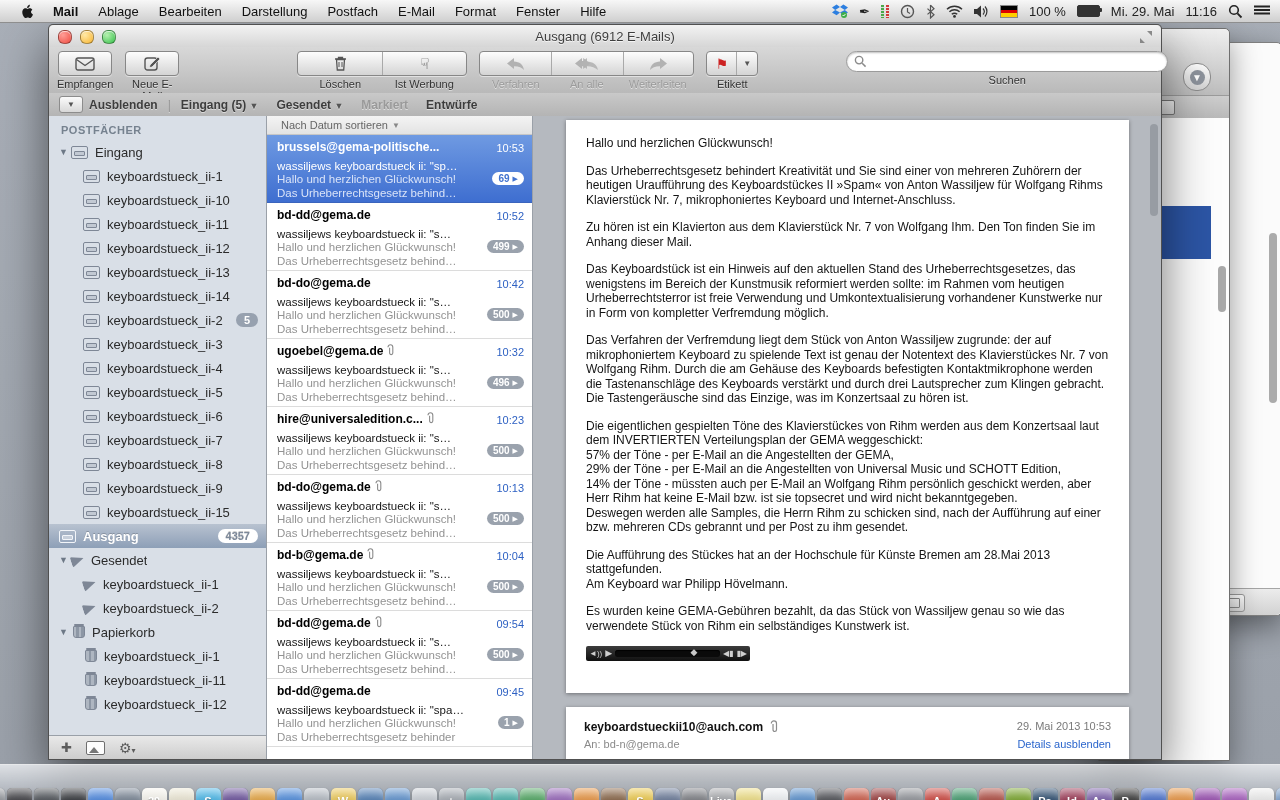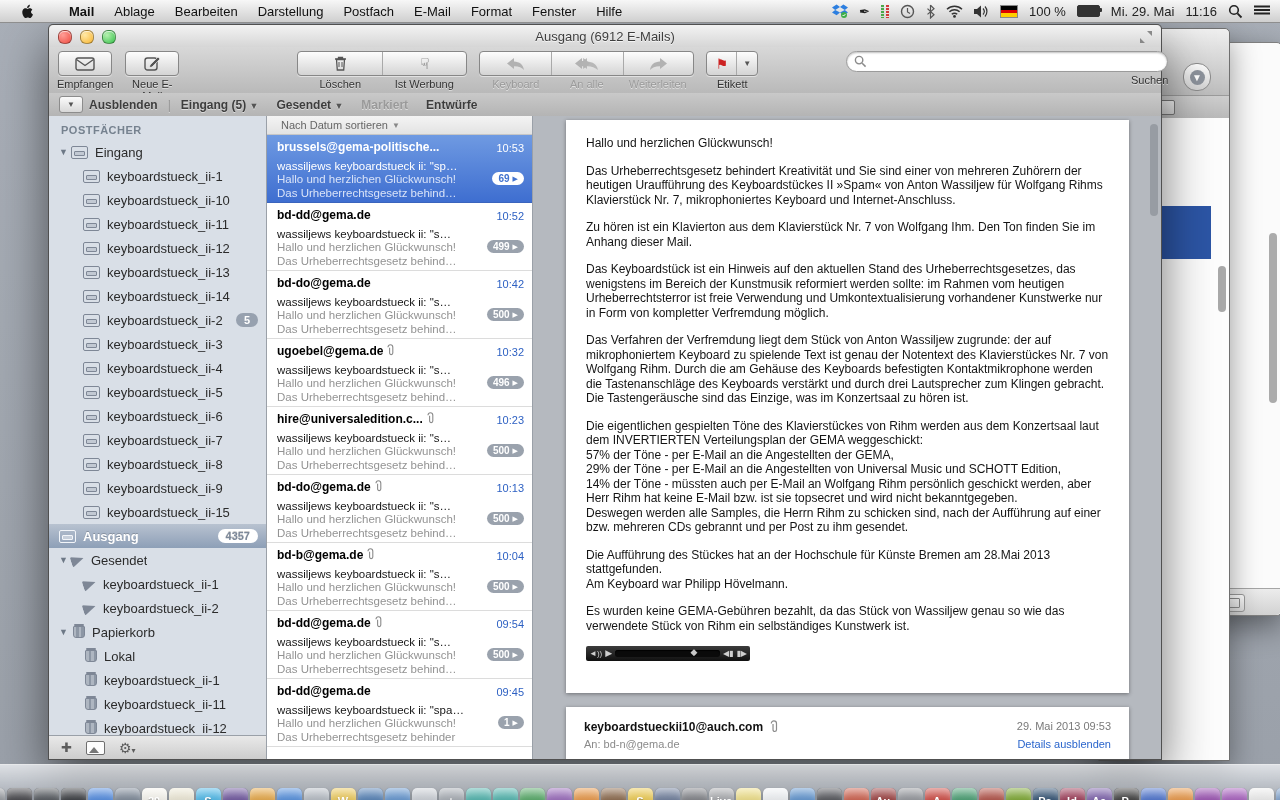--- a/index.html
+++ b/index.html
@@ -4,21 +4,21 @@
 <style>
   html,body{margin:0;padding:0;}
   .screen{position:relative;width:1280px;height:800px;overflow:hidden;
     background:linear-gradient(#a9afb8,#9aa0a9);
     font-family:"Liberation Sans","DejaVu Sans",sans-serif;
     -webkit-font-smoothing:antialiased;}
   
   .menubar{position:absolute;top:0;left:0;right:0;height:22px;z-index:50;
     background:linear-gradient(#f7f7f7,#cfcfcf);border-bottom:1px solid #8e8e8e;
     display:flex;align-items:center;font-size:13px;color:#111;}
-  .mb-left{display:flex;align-items:center;gap:16px;padding-left:10px;}
+  .mb-left{display:flex;align-items:center;gap:0;padding-left:10px;}
   .mb-apple{padding:0 10px;display:flex;align-items:center;}
   .mb-item{padding:3px 10px;cursor:default;}
   .mb-item.bold{font-weight:bold;}
   .mb-right{margin-left:auto;display:flex;align-items:center;gap:11px;padding-right:10px;font-size:12px;color:#222;}
   .sbars{display:flex;gap:2px;align-items:flex-end;height:13px;}
   .sbars i{display:block;width:3px;}
   .flag-de{width:16px;height:11px;border:1px solid #888;
     background:linear-gradient(#000 0 33%,#d00 33% 66%,#ffce00 66% 100%);}
   .bat{position:relative;width:21px;height:10px;border:1px solid #333;border-radius:2px;background:#333;}
   .bat:after{content:"";position:absolute;right:-3px;top:2px;width:2px;height:4px;background:#333;border-radius:0 1px 1px 0;}
@@ -61,21 +61,21 @@
   .toolbar{position:absolute;left:0;top:22px;right:0;height:46px;
     background:linear-gradient(#d8d8d8,#b9b9b9);display:flex;align-items:flex-start;padding-top:4px;box-sizing:border-box;}
   .tcol{display:flex;flex-direction:column;align-items:center;}
   .cap{height:23px;border:1px solid #878787;border-radius:4px;background:linear-gradient(#fdfdfd,#d4d4d4);
     display:flex;align-items:center;justify-content:center;box-shadow:0 1px 0 rgba(255,255,255,.5);}
   .cap .segc{height:100%;display:flex;align-items:center;justify-content:center;}
   .cap .segc + .segc{border-left:1px solid #a9a9a9;}
   .tlabel{font-size:11px;color:#333;margin-top:2px;text-shadow:0 1px 0 rgba(255,255,255,.55);display:flex;}
   .tlabel span{text-align:center;}
   .tlabel.dim span{color:#9b9b9b;}
-  .searchwrap{margin-left:88px;display:flex;flex-direction:column;align-items:flex-end;}
+  .searchwrap{margin-left:88px;display:flex;flex-direction:column;align-items:center;}
   .searchfield{width:322px;height:21px;border:1px solid #9b9b9b;border-radius:12px;background:#fff;
     box-shadow:inset 0 1px 2px rgba(0,0,0,.25);display:flex;align-items:center;padding-left:7px;box-sizing:border-box;}
   .searchfield input{border:none;outline:none;flex:1;font-size:12px;background:transparent;margin-left:4px;}
   .favbar{position:absolute;left:0;top:68px;right:0;height:23px;background:linear-gradient(#c9c9c9,#b4b4b4);
     border-bottom:1px solid #8b8b8b;display:flex;align-items:center;font-size:12px;font-weight:bold;color:#3d3d3d;
     text-shadow:0 1px 0 rgba(255,255,255,.5);}
   .hidebtn{width:22px;height:15px;border:1px solid #8c8c8c;border-radius:3px;background:linear-gradient(#fbfbfb,#d8d8d8);
     margin:0 6px 0 10px;display:flex;align-items:center;justify-content:center;font-size:8px;color:#555;}
   .favsep{color:#8f8f8f;margin:0 10px;font-weight:normal;}
   .favitem{margin-right:18px;cursor:default;}
@@ -330,21 +330,21 @@
                 <path fill="#b2b2b2" d="M12 1 5 6.5 12 12V9.2c5 0 8 1.6 11 3.8-.6-5.4-5.6-8.5-11-8.6z" opacity=".9"></path>
               </svg>
             </div>
           <div class="segc" style="width:70px;">
               <svg width="21" height="14" viewBox="0 0 21 14" style="transform:scaleX(-1);">
                 <path fill="#b2b2b2" d="M9 1 2 6.5 9 12V9.2c5 0 8 1.6 10 3.8-.6-5.4-4.6-8.5-10-8.6z"></path>
               </svg>
             </div>
         </div>
         <div class="tlabel dim">
-            <span style="width:71px;">Keyboard</span>
+            <span style="width:71px;">Verfahren</span>
             <span style="width:71px;">An alle</span>
             <span style="width:71px;">Weiterleiten</span>
           </div>
       </div>
       <div class="tcol" style="margin-left:12px;">
         <div class="cap" style="width:50px;">
           <div class="segc" style="width:29px;">
               <span style="color:#cc2323;font-size:14px;line-height:1;">⚑</span>
             </div>
           <div class="segc" style="width:20px;">
@@ -505,26 +505,20 @@
             <div class="sbrow lvl1">
 
               <span class="mbicon icon-sent"></span>
               <span class="sblabel">keyboardstueck_ii-2</span>
 
             </div>
             <div class="sbrow">
               <span class="sbtri">▼</span>
               <span class="mbicon icon-trash"></span>
               <span class="sblabel">Papierkorb</span>
-
-            </div>
-            <div class="sbrow lvl1">
-
-              <span class="mbicon icon-trash"></span>
-              <span class="sblabel">Lokal</span>
 
             </div>
             <div class="sbrow lvl1">
 
               <span class="mbicon icon-trash"></span>
               <span class="sblabel">keyboardstueck_ii-1</span>
 
             </div>
             <div class="sbrow lvl1">
 
@@ -691,21 +685,21 @@
               </span>
             <span class="pico">◀▮</span>
             <span class="pico">▮▶</span>
           </div>
         </div>
         <div class="card card2">
           <div class="c2row">
             <span class="c2sender"><span>keyboardstueckii10@auch.com</span> <svg class="mclip" width="10" height="13" viewBox="0 0 9 12" style="display:inline-block;vertical-align:-2px;">
                   <path d="M2 3.2a2.4 2.4 0 0 1 4.8 0V9a1.6 1.6 0 0 1-3.2 0V3.8" fill="none" stroke="#8a8a8a" stroke-width="1.1"></path>
                 </svg></span>
-            <span class="c2date">29. Mai 2013 09:53</span>
+            <span class="c2date">29. Mai 2013 10:53</span>
           </div>
           <div class="c2row">
             <span class="c2to">An:  bd-n@gema.de</span>
             <span class="c2link">Details ausblenden</span>
           </div>
         </div>
         <div class="rthumb"></div>
       </div>
     </div>
   </div>

